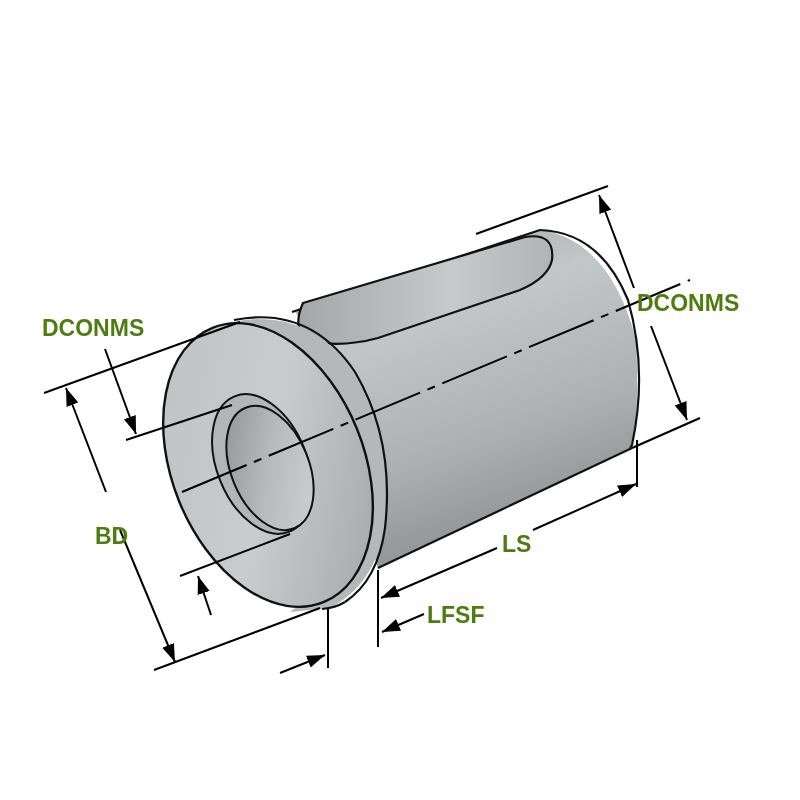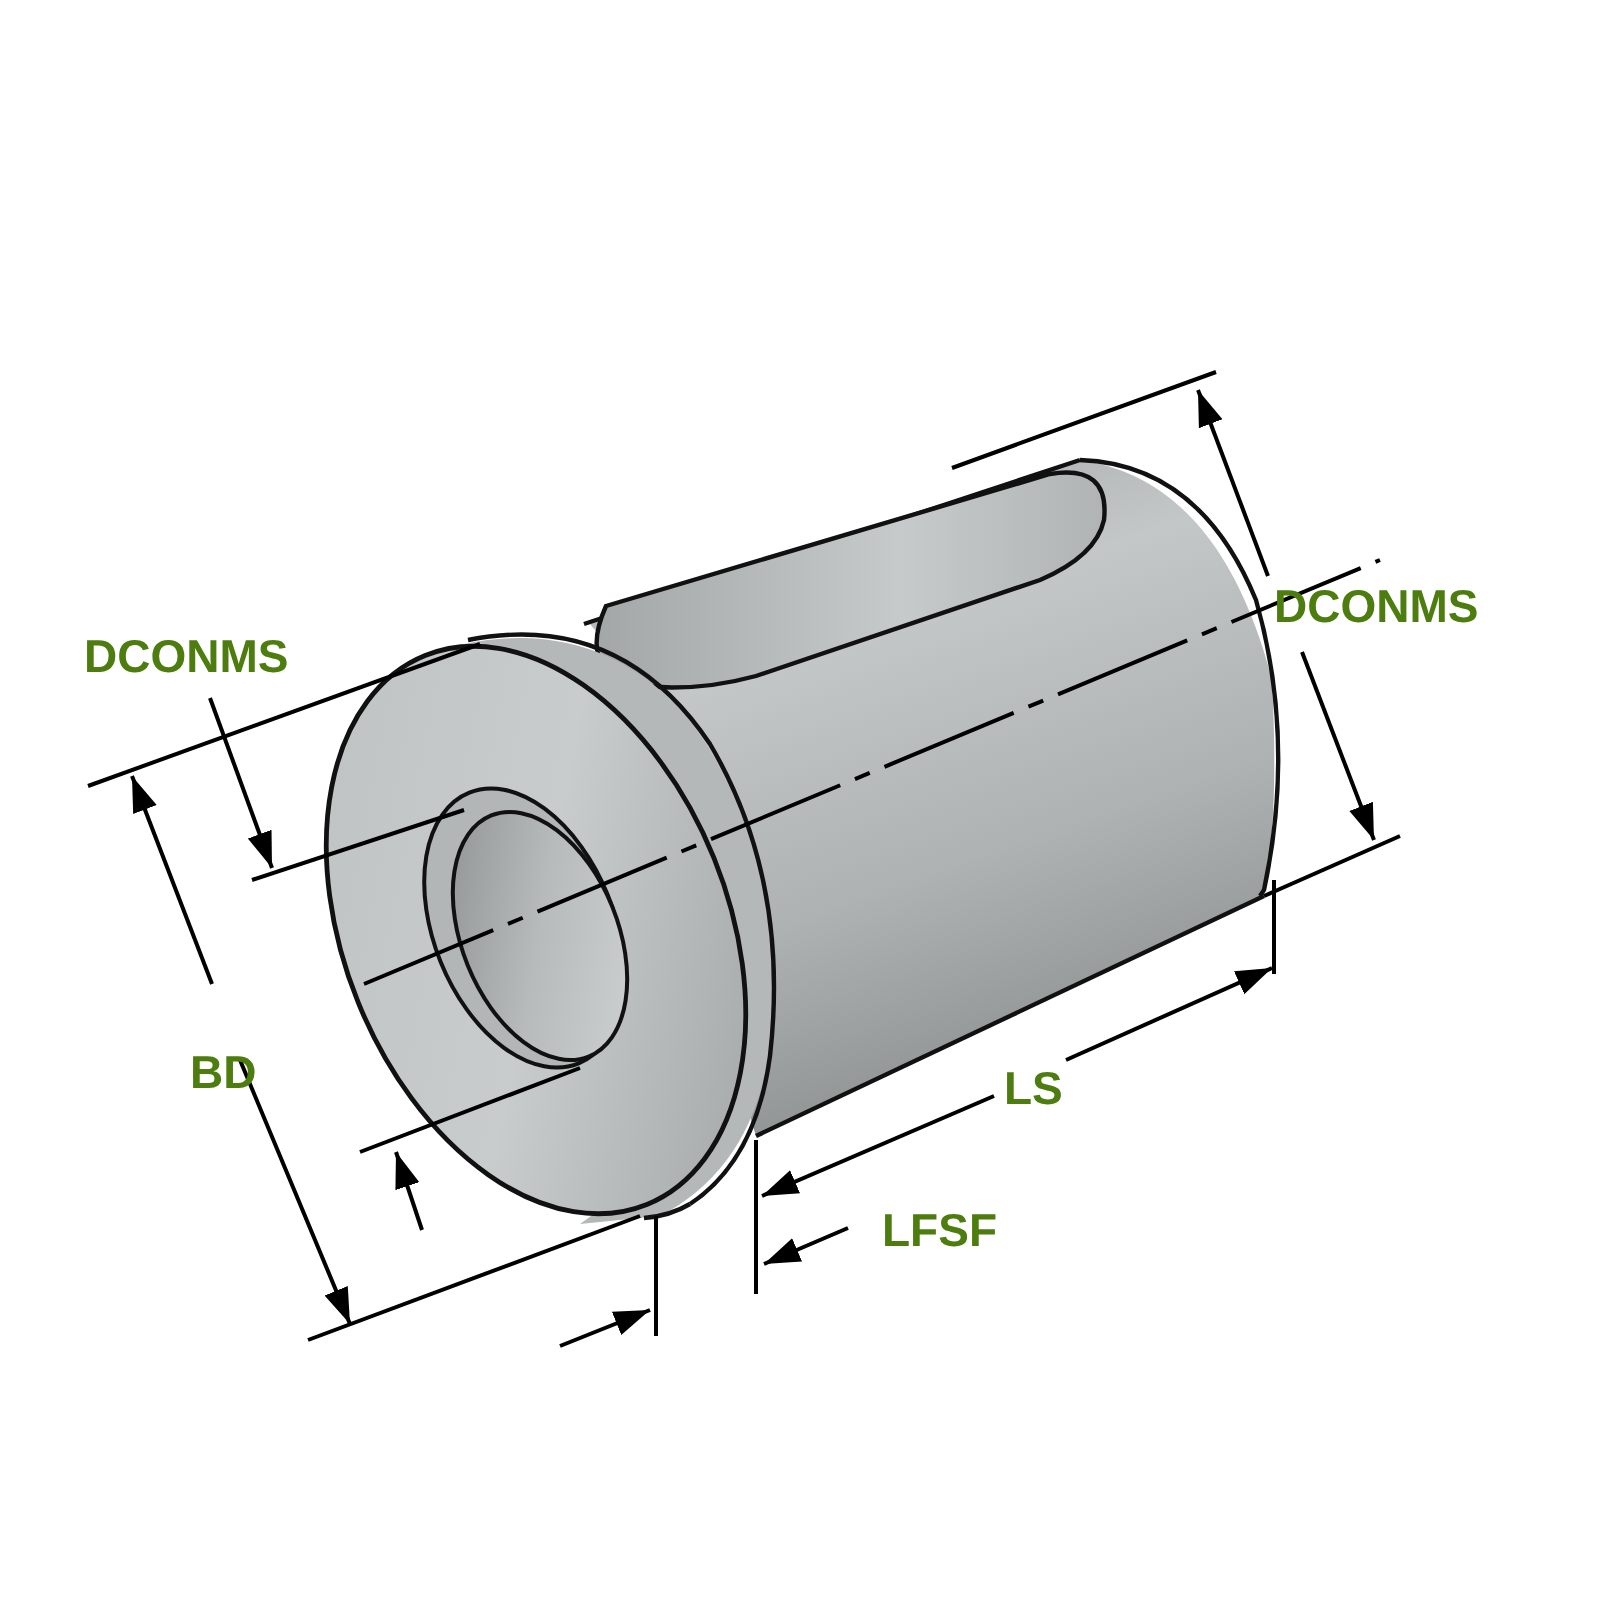--- a/index.html
+++ b/index.html
@@ -12,21 +12,21 @@
       font-size: 23px;
       color: #4d7c0f;
       line-height: 1;
       white-space: nowrap;
       background: transparent;
     }
     #lbl-dconws { left: 42px; top: 317px; }
     #lbl-dconms { left: 637px; top: 292px; }
     #lbl-bd { left: 95px; top: 501px; margin-top: 24px; }
     #lbl-ls { left: 502px; top: 533px; }
-    #lbl-lfsf { left: 441px; top: 604px; }
+    #lbl-lfsf { left: 427px; top: 604px; }
   </style>
 </head>
 <body>
 
 <svg id="canvas" viewBox="0 0 800 800" xmlns="http://www.w3.org/2000/svg">
   <defs>
     <linearGradient id="bodyGrad" x1="0" y1="0" x2="0.35" y2="1">
       <stop offset="0" stop-color="#9ea2a2"></stop>
       <stop offset="0.35" stop-color="#c3c7c7"></stop>
       <stop offset="0.7" stop-color="#aeb2b2"></stop>

